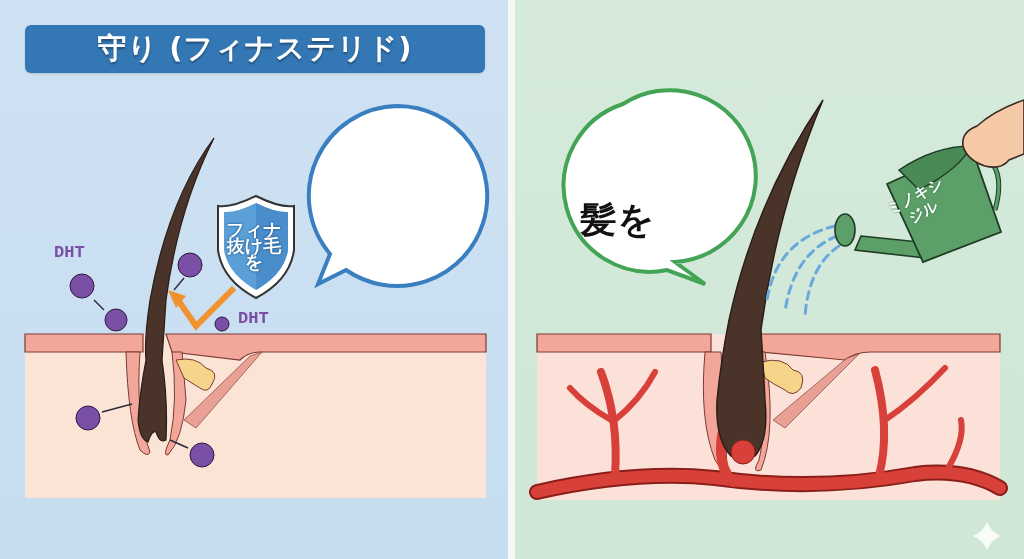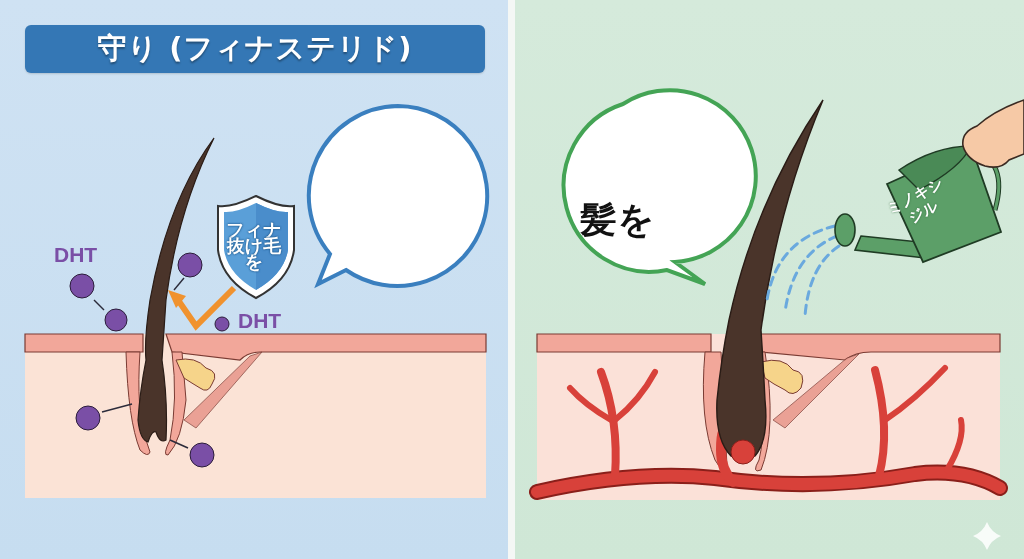--- a/index.html
+++ b/index.html
@@ -7,21 +7,21 @@
   .panel { position: absolute; top: 0; height: 559px; overflow: hidden; }
   .panel-left { left: 0; width: 508px; background: linear-gradient(180deg, #cfe2f3 0%, #c6ddf0 100%); }
   .panel-right { left: 515px; width: 509px; background: linear-gradient(180deg, #d5eadb 0%, #cfe7d6 100%); }
   .divider { position: absolute; left: 508px; top: 0; width: 7px; height: 559px; background: #f4f7f5; }
   .title-bar { position: absolute; top: 25px; height: 48px; border-radius: 6px; display: flex; align-items: center; justify-content: center; color: #ffffff; font-size: 29px; font-weight: bold; letter-spacing: 1px; text-shadow: 0 2px 2px rgba(0,0,0,0.35); box-shadow: 0 1px 2px rgba(0,0,0,0.15); }
   .title-left { left: 25px; width: 460px; background: #3477b5; }
   .title-right { left: 27px; width: 459px; background: #3b9a4b; }
   svg.scene { position: absolute; left: 0; top: 0; }
   .bubble-text { position: absolute; text-align: center; font-weight: bold; font-size: 36px; line-height: 50px; color: #111111; letter-spacing: 1px; }
   .bubble-left-text { left: 312px; top: 150px; width: 170px; }
-  .dht-label { position: absolute; color: #7a4fa6; font-weight: bold; font-size: 21px; font-family: Liberation Sans, sans-serif; }
+  .dht-label { position: absolute; color: #7a4fa6; font-weight: bold; font-size: 17px; font-family: Liberation Mono, monospace; }
   .shield-text { position: absolute; left: 219px; top: 222px; width: 70px; text-align: center; color: #ffffff; font-weight: bold; font-size: 18px; line-height: 16px; text-shadow: 0 0 2px #1f5a8f, 0 0 2px #1f5a8f; }
   .can-text { position: absolute; left: 880px; top: 188px; width: 80px; text-align: center; color: #ffffff; font-weight: bold; font-size: 15px; line-height: 18px; transform: rotate(-28deg); text-shadow: 0 0 2px #2e6b3b; }
 </style>
 </head>
 <body>
 
 <div class="panel panel-left">
   <svg class="scene" width="508" height="559" viewBox="0 0 508 559">
 
     <g>

